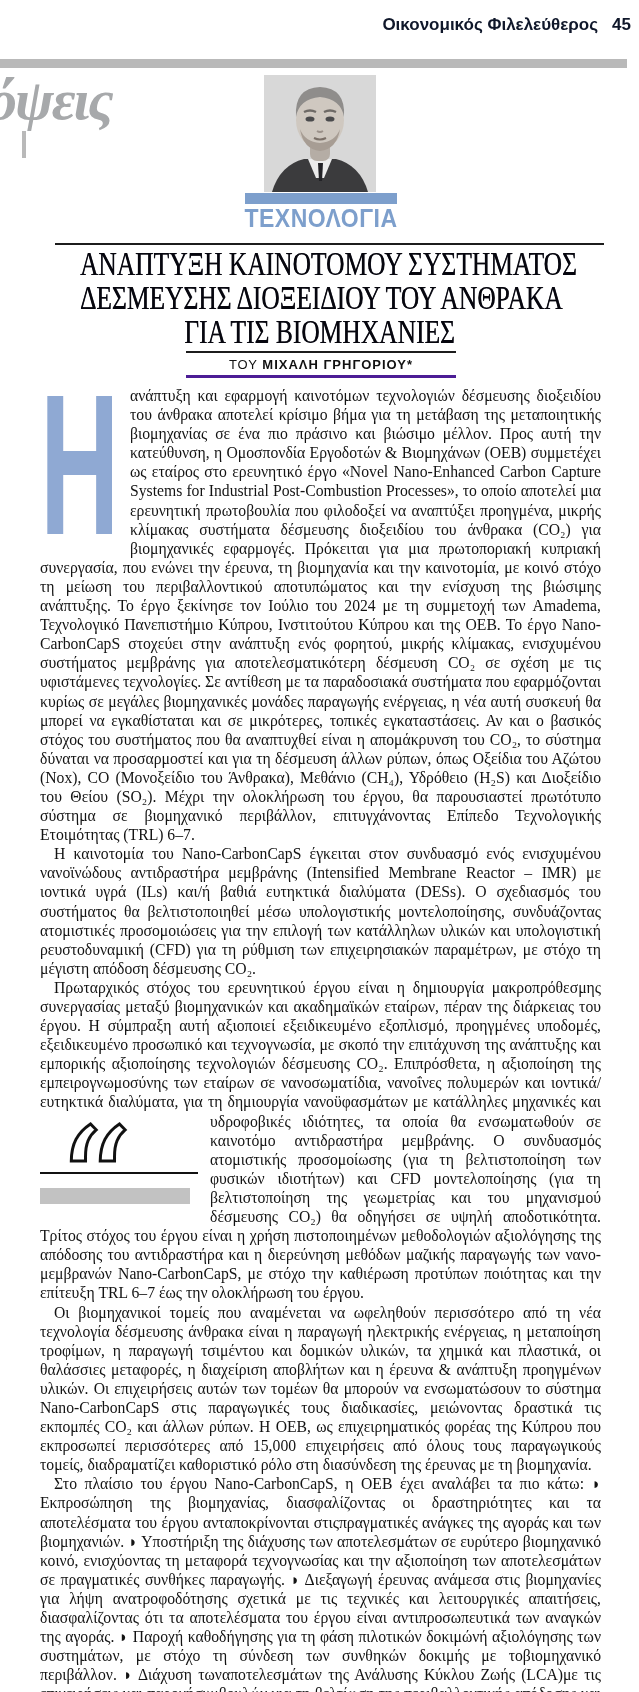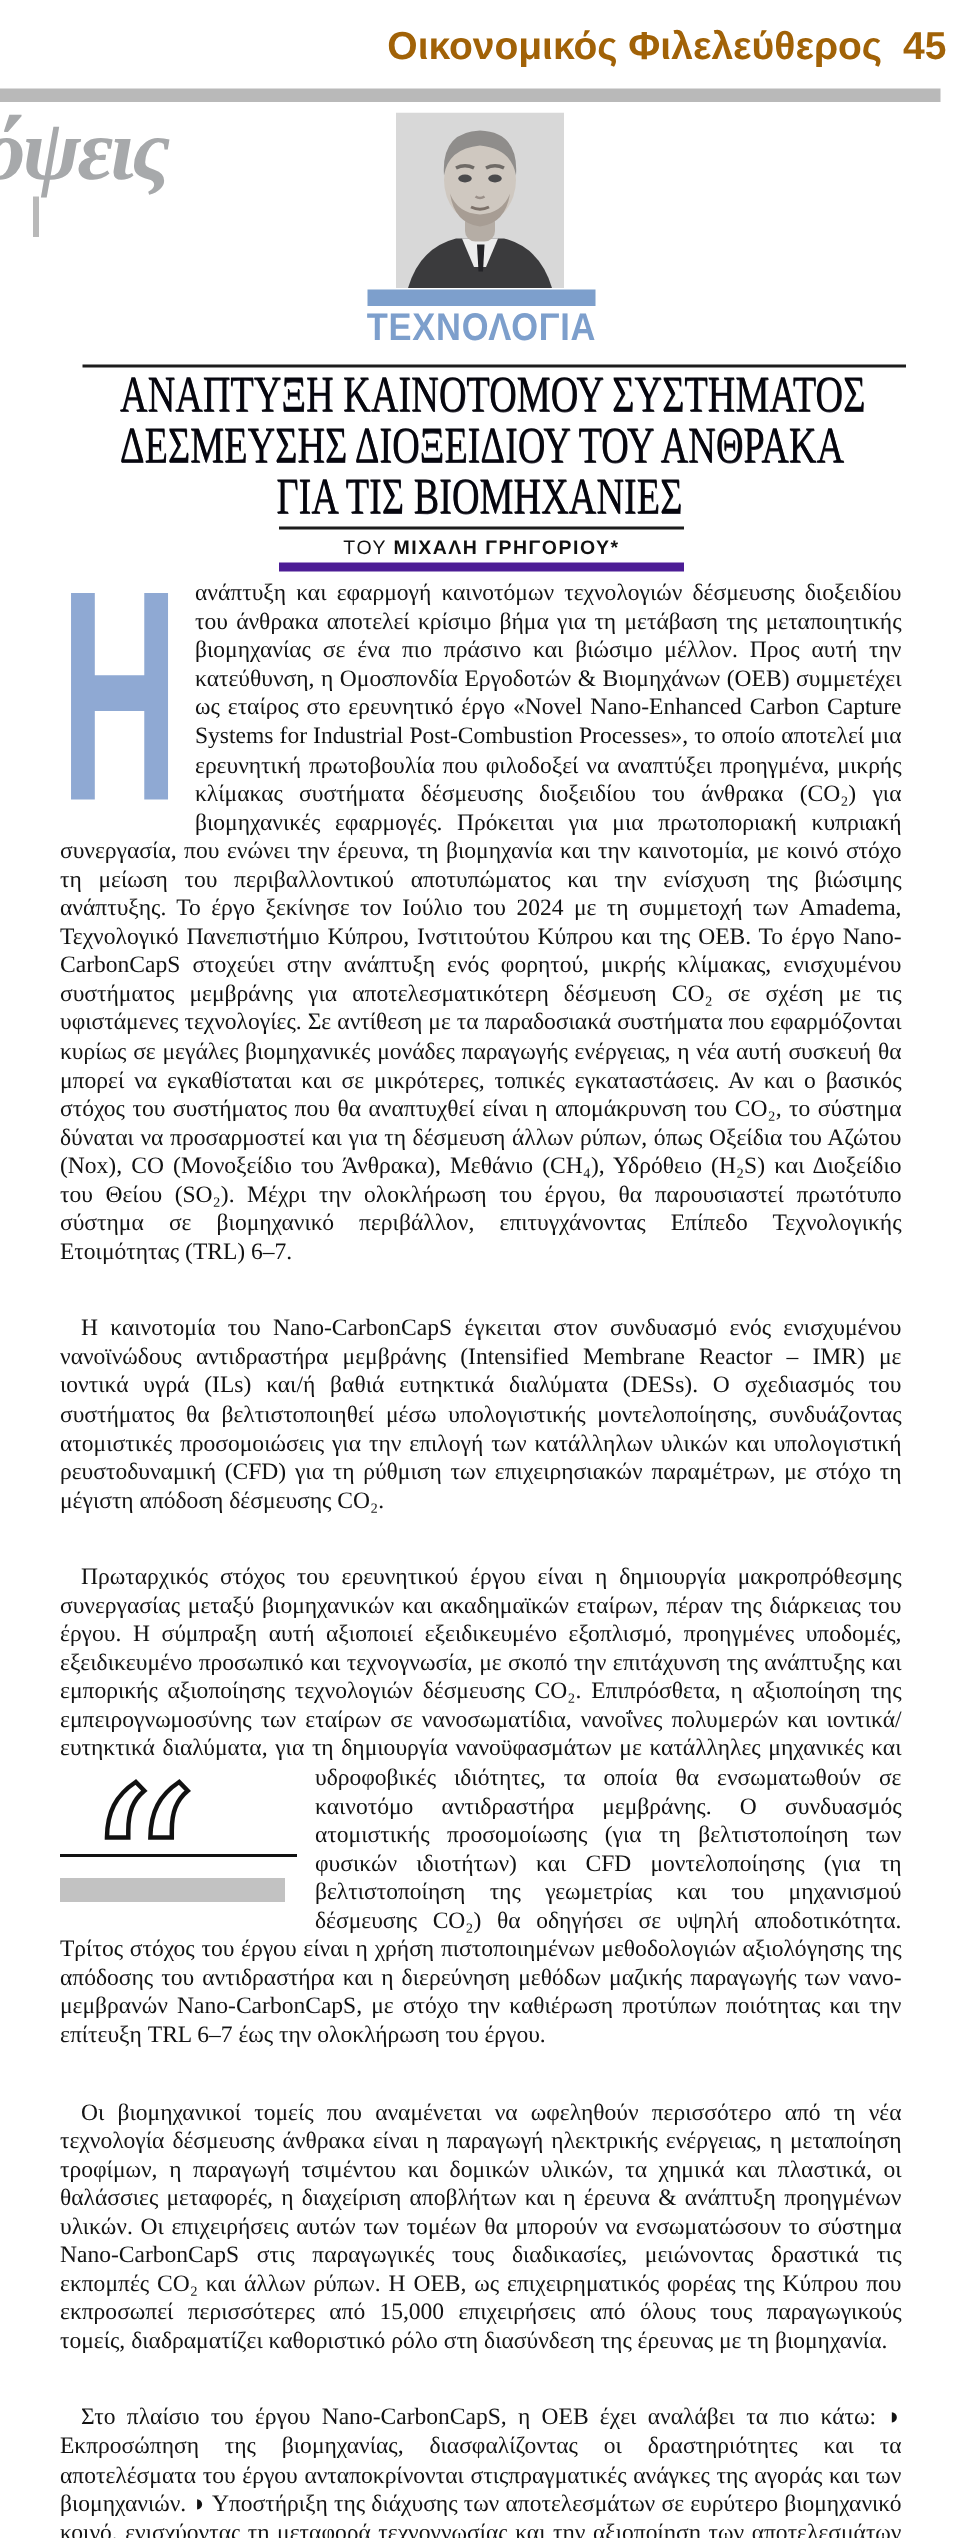--- a/index.html
+++ b/index.html
@@ -1,49 +1,49 @@
 <!DOCTYPE html>
 <html><head>
 <meta charset="utf-8">
 <style>
   html,body{margin:0;padding:0;background:#ffffff;}
   .page{position:relative;width:639px;height:1692px;background:#fff;overflow:hidden;
         font-family:"Liberation Serif","DejaVu Serif",serif;color:#121212;}
 
   
   .masthead{position:absolute;top:15px;right:8px;font-family:"Liberation Sans",sans-serif;
-            font-weight:bold;font-size:26px;color:#a16207;white-space:nowrap;}
+            font-weight:bold;font-size:17px;color:#0f172a;white-space:nowrap;}
   .masthead .pgnum{margin-left:14px;}
   .top-bar{position:absolute;top:59px;left:0;width:627px;height:9px;background:#b9b9b9;}
   .section-word{position:absolute;top:66px;left:-12px;font-family:"Liberation Serif",serif;
             font-style:italic;font-weight:bold;font-size:58px;color:#a7a9ab;letter-spacing:-2px;}
   .section-tick{position:absolute;top:131px;left:22px;width:4px;height:27px;background:#b9b9b9;}
 
   .photo{position:absolute;top:75px;left:264px;width:112px;height:117px;}
   .cat-bar{position:absolute;top:193px;left:245px;width:152px;height:11px;background:#7d9fcc;}
   .cat-text{position:absolute;top:203px;left:240px;width:162px;text-align:center;
             font-family:"Liberation Sans",sans-serif;font-weight:bold;font-size:23px;
             color:#7d9fcc;letter-spacing:.5px;transform:scaleY(1.12);transform-origin:center top;}
 
   
   .hrule-top{position:absolute;top:243px;left:55px;width:549px;height:2px;background:#1c1c1c;}
   .headline{position:absolute;top:247px;left:0;width:639px;text-align:center;
             font-size:34px;line-height:34px;color:#06060e;}
   .headline .hl{display:block;white-space:nowrap;transform:scaleX(0.75);transform-origin:center;
             text-shadow:.4px .4px 0 #30303a;}
   .byline{position:absolute;top:351px;left:186px;width:270px;border-top:2px solid #1c1c1c;
-            border-bottom:6px solid #4c1d95;padding:4px 0 3px;text-align:center;
+            border-bottom:3px solid #4c1d95;padding:4px 0 3px;text-align:center;
             font-family:"Liberation Sans",sans-serif;font-size:13px;letter-spacing:1px;color:#111;}
   .byline .name{font-weight:bold;}
 
   
   .article{position:absolute;top:386px;left:40px;width:561px;font-size:15.7px;line-height:19.1px;
            text-align:justify;color:#131313;}
   .article p{margin:0;}
-  .article p.indent{text-indent:14px;margin-top:32px;}
+  .article p.indent{text-indent:14px;}
   .dropcap{float:left;width:80px;height:152px;margin:3px 10px 0 0;
            font-family:"Liberation Sans",sans-serif;font-weight:bold;font-size:200px;
            line-height:152px;color:#8fa9d3;transform:scaleX(0.55);transform-origin:left center;}
 
   
   .pullquote{float:left;display:block;width:158px;margin:8px 12px 4px 0;}
   .pq-markwrap{display:block;border-bottom:2px solid #111;height:52px;overflow:hidden;}
   .pq-text{display:block;margin-top:10px;font-family:"Liberation Serif",serif;
            font-style:italic;font-weight:bold;font-size:20.5px;line-height:27.5px;
            color:#7c9ed0;text-align:left;letter-spacing:-.2px;}

